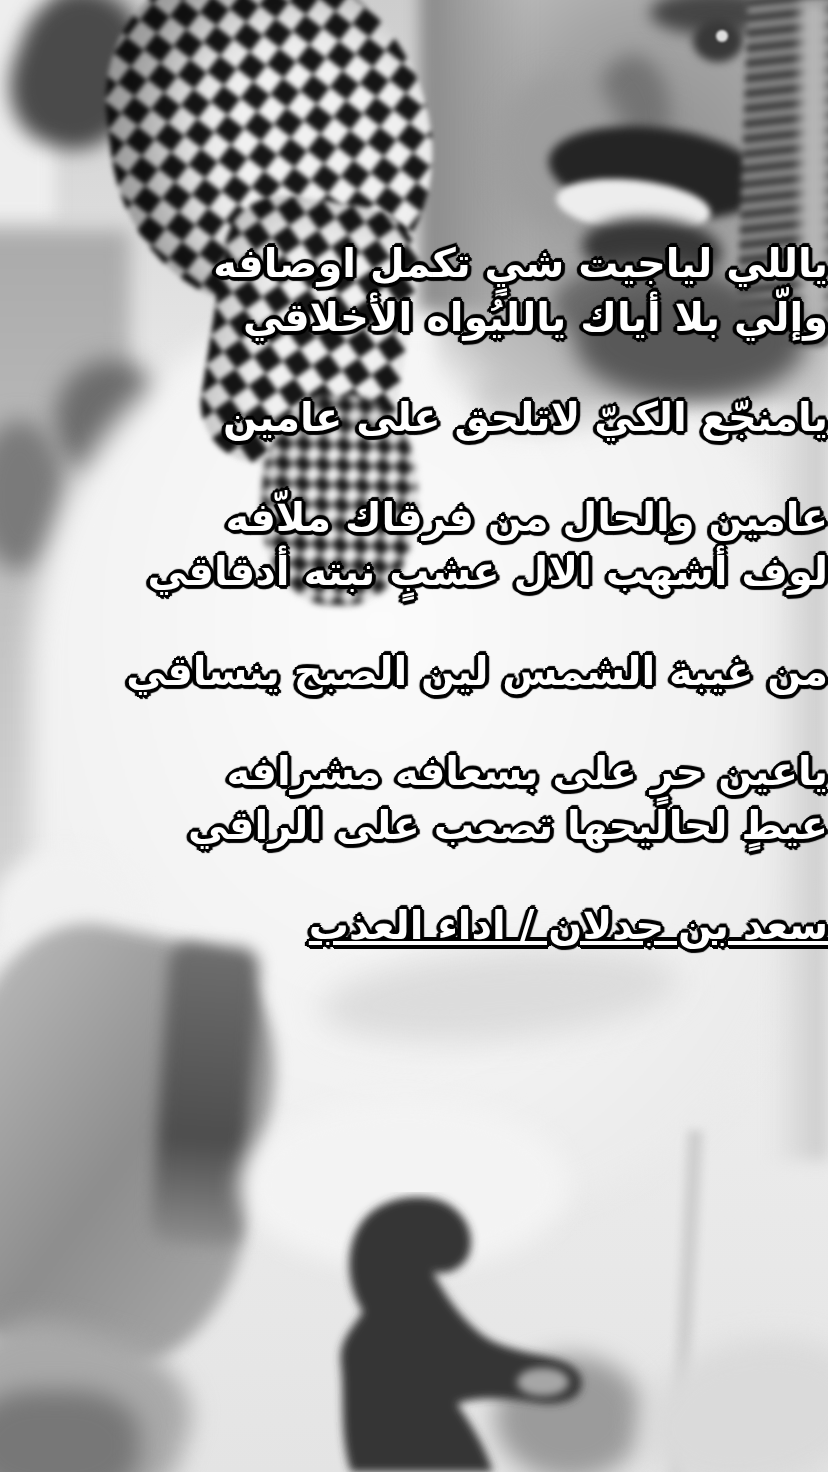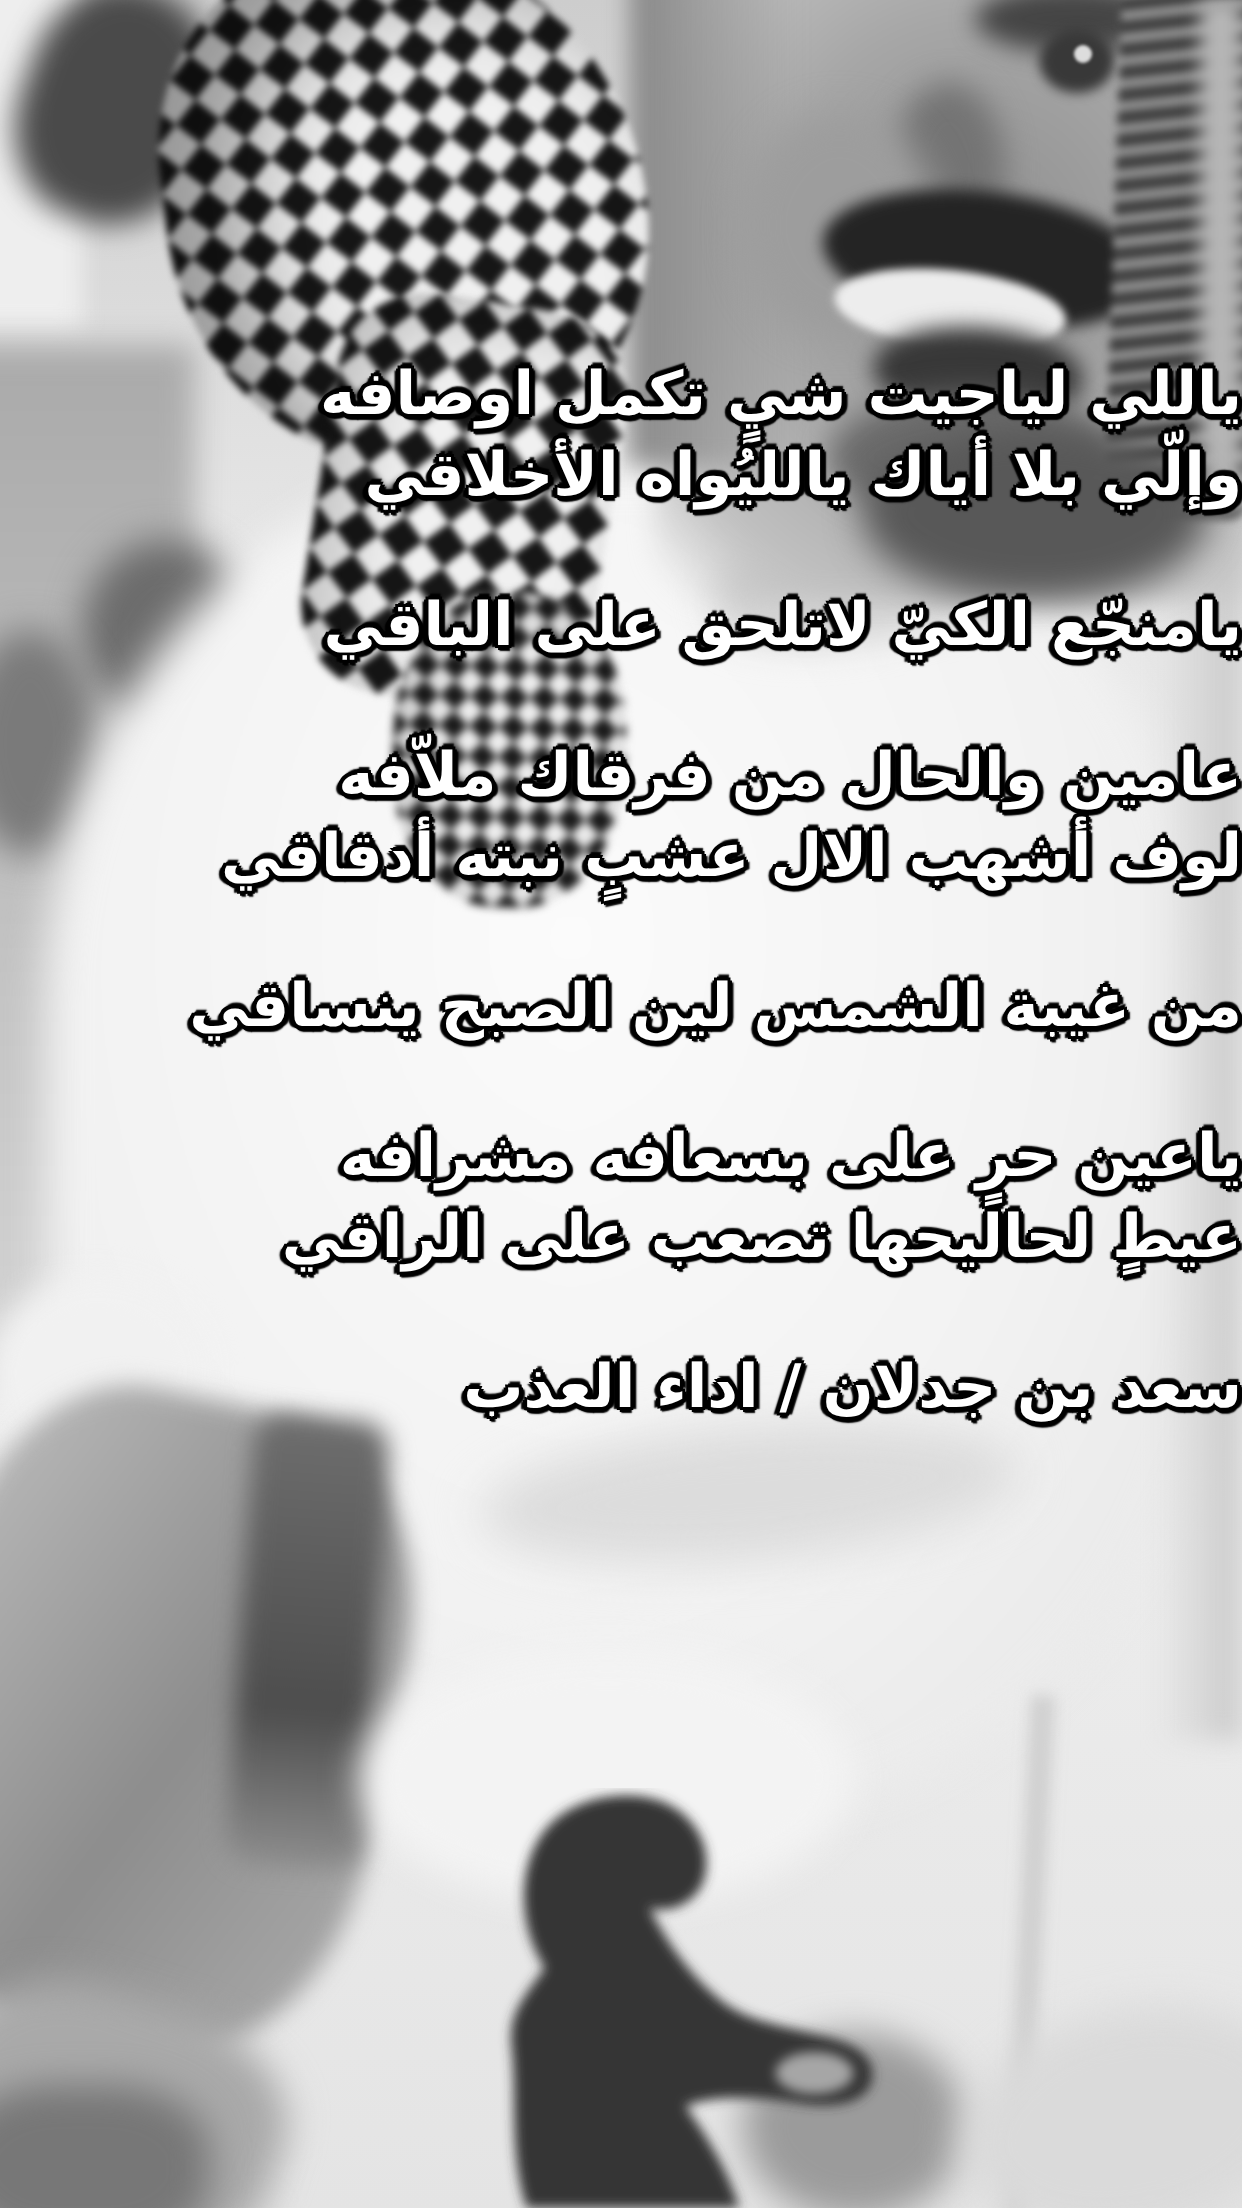--- a/index.html
+++ b/index.html
@@ -68,21 +68,21 @@
     z-index:10;
   }
   .poem .line{
     font-size:40px;line-height:54px;white-space:nowrap;
     text-shadow:
       3px 0 0 #000,-3px 0 0 #000,0 3px 0 #000,0 -3px 0 #000,
       2px 2px 0 #000,-2px 2px 0 #000,2px -2px 0 #000,-2px -2px 0 #000,
       4px 1px 1px #000,-4px 1px 1px #000,1px 4px 1px #000,1px -4px 1px #000;
   }
   .couplet{margin-bottom:46px;}
-  .attribution{margin-top:26px;font-size:36px;}
+  .attribution{margin-top:26px;font-size:36px;text-decoration:underline;}
 </style>
 </head>
 <body>
 
 <div id="canvas">
 
   <div>
 
     <div class="ph p2-corner"></div>
     <div class="ph p2-head"></div>
@@ -138,21 +138,21 @@
       <ellipse filter="url(#hb)" cx="258" cy="190" rx="26" ry="14" fill="#a6a6a6"></ellipse>
     </svg>
   </div>
 
   <div class="poem">
     <div class="couplet">
       <div class="line">ياللي لياجيت شيٍ تكمل اوصافه</div>
       <div class="line">وإلّي بلا أياك يالليُواه الأخلاقي</div>
     </div>
     <div class="couplet">
-      <div class="line">يامنجّع الكيّ لاتلحق على الباقي</div>
+      <div class="line">يامنجّع الكيّ لاتلحق على عامين</div>
     </div>
     <div class="couplet">
       <div class="line">عامين والحال من فرقاك ملاّفه</div>
       <div class="line">لوف أشهب الال عشبٍ نبته أدقاقي</div>
     </div>
     <div class="couplet">
       <div class="line">من غيبة الشمس لين الصبح ينساقي</div>
     </div>
     <div class="couplet">
       <div class="line">ياعين حرٍ على بسعافه مشرافه</div>

